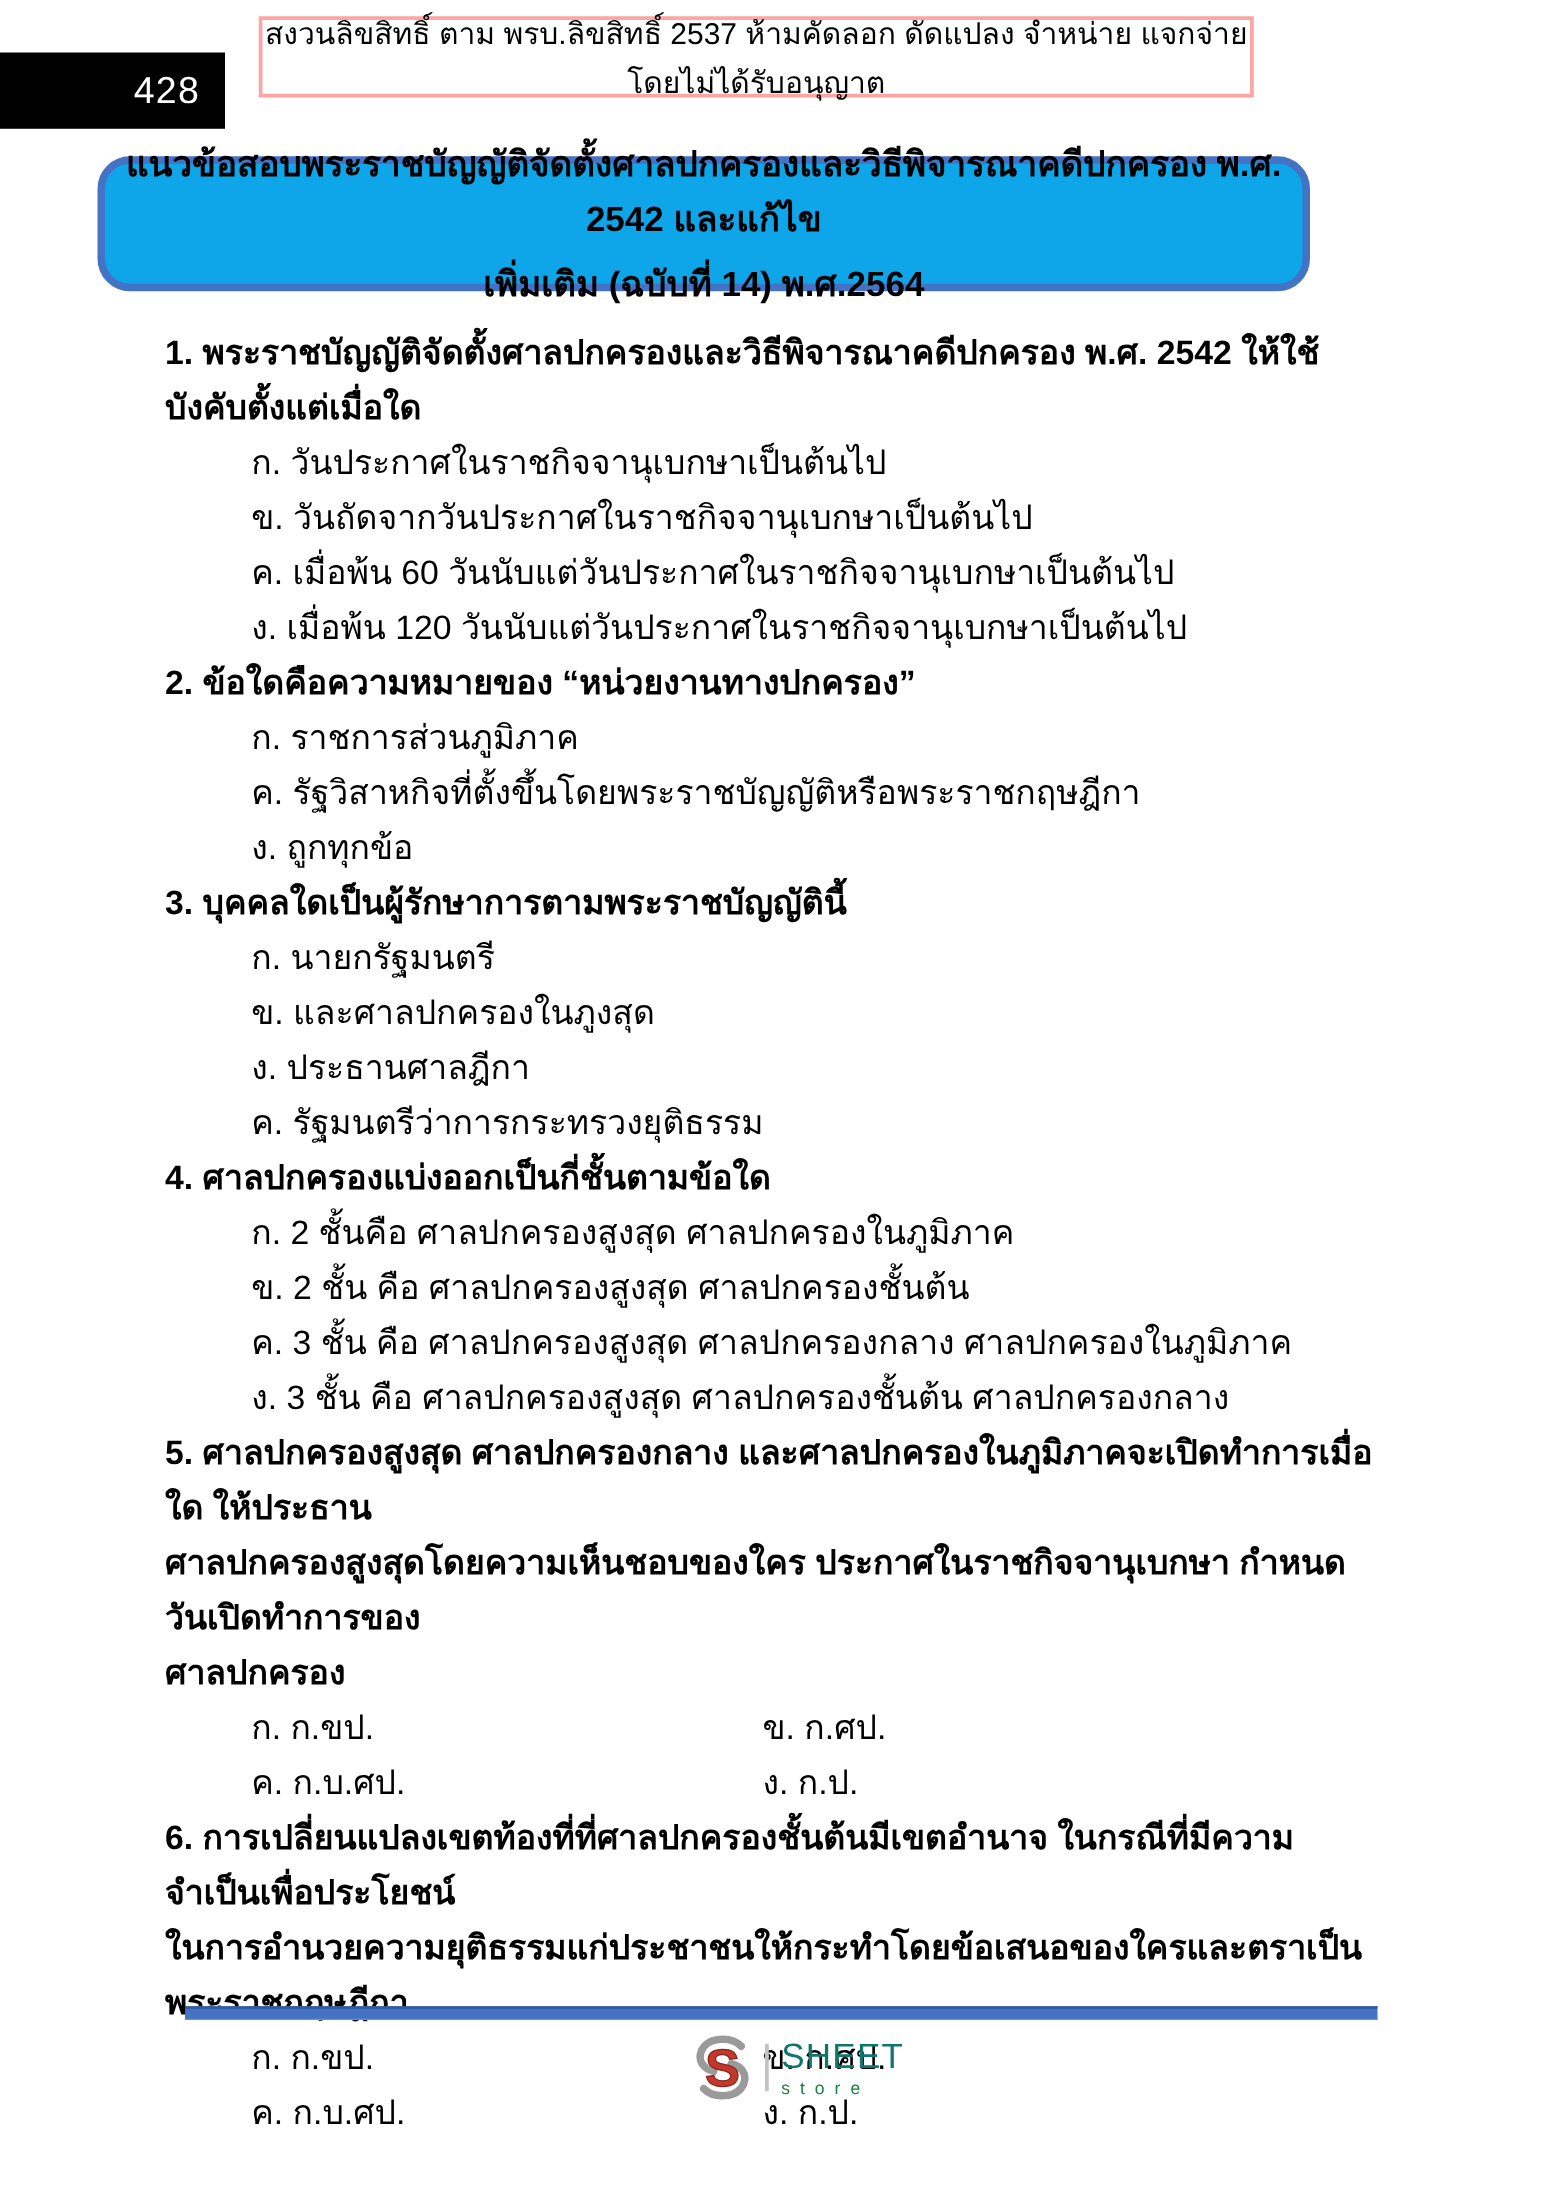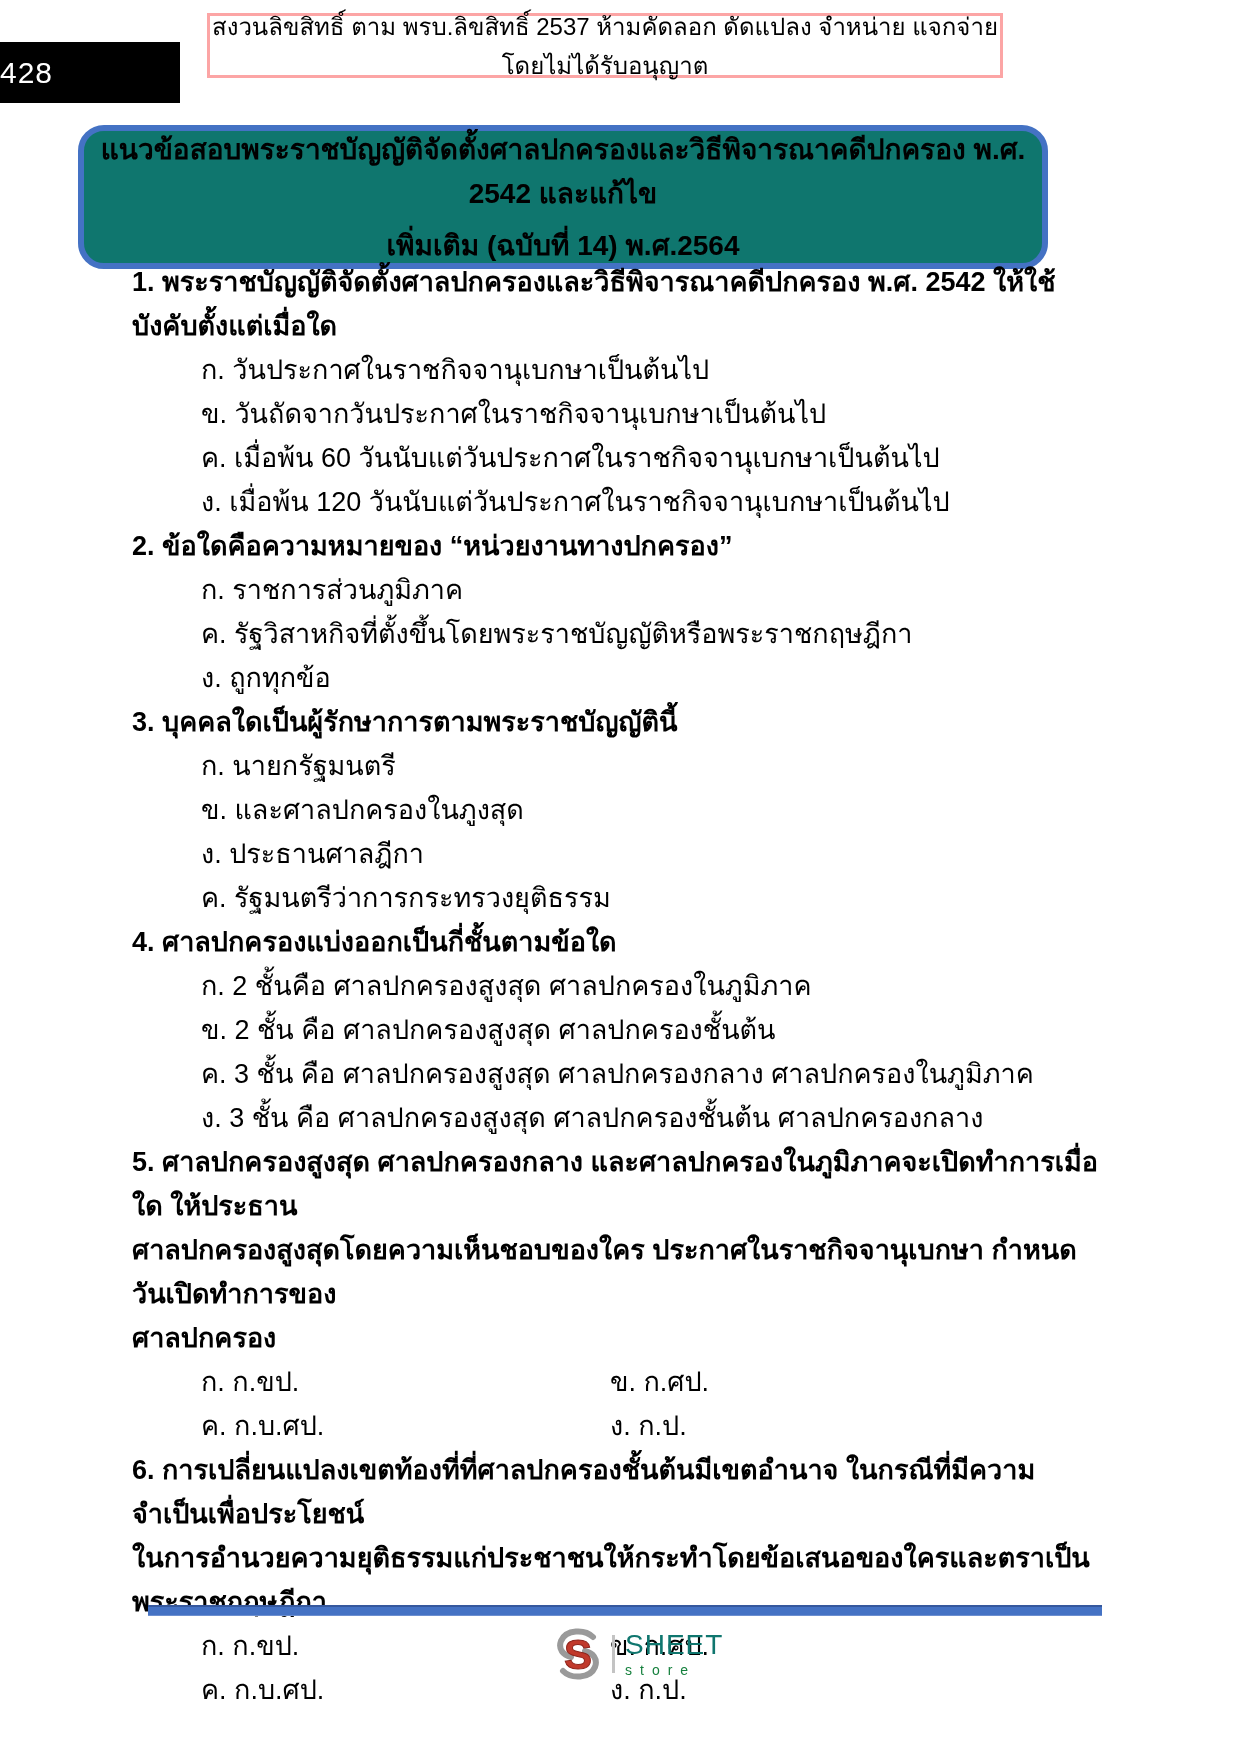--- a/index.html
+++ b/index.html
@@ -11,43 +11,43 @@
     color:#000;
     font-family:"Liberation Sans", sans-serif;
     overflow:hidden;
   }
 
   
   .pagenum-box {
     position:absolute; left:0; top:42px;
     width:180px; height:61px;
     background:#000000;
-    display:flex; align-items:center; justify-content:flex-start;
+    display:flex; align-items:center; justify-content:flex-end;
     padding-right:20px;
   }
   .pagenum-box span { color:#ffffff; font-size:30px; letter-spacing:1px; }
 
   
   .copyright-box {
     position:absolute; left:207px; top:13px;
     width:796px; height:65px;
     border:3px solid #fca5a5;
     background:#ffffff;
     display:flex; align-items:center; justify-content:center;
     font-size:24px;
     text-align:center;
   }
 
   
   .title-box {
     position:absolute; left:78px; top:125px;
-    width:970px; height:144px;
+    width:970px; height:108px;
     border:6px solid #4472C4;
     border-radius:26px;
-    background:#0f766e;
+    background:#0ea5e9;
     display:flex; flex-direction:column; align-items:center; justify-content:center;
     row-gap:8px;
     font-size:28px; font-weight:bold;
     text-align:center;
   }
 
   
   .content {
     position:absolute; left:132px; top:260px;
     width:978px;

